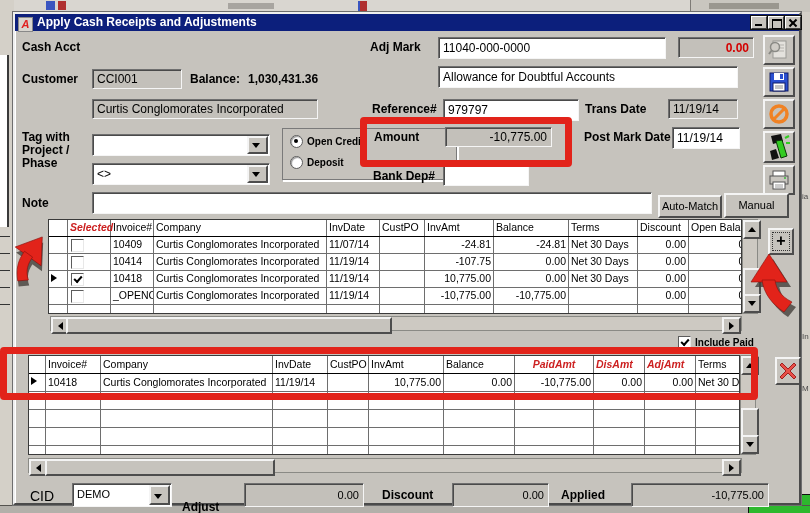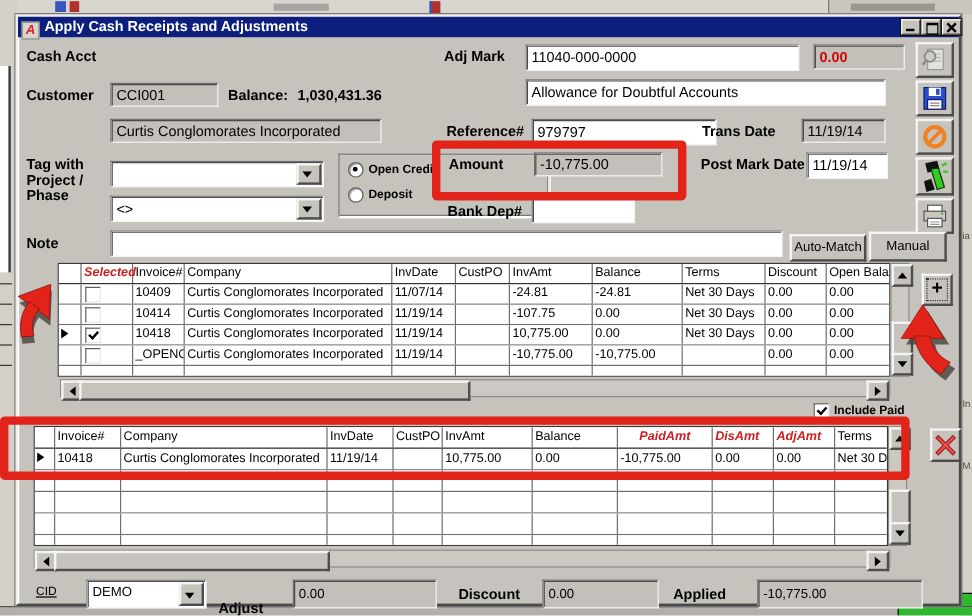--- a/index.html
+++ b/index.html
@@ -14,21 +14,21 @@
   .minbar{position:absolute;left:3px;bottom:2px;width:7px;height:2px;background:#000;}
   .maxbox{position:absolute;left:3px;top:2px;width:8px;height:7px;border:1px solid #000;border-top-width:2px;}
   .xbar{position:absolute;left:7px;top:1px;width:2px;height:10px;background:#000;}
   .xbar.a{transform:rotate(45deg);} .xbar.b{transform:rotate(-45deg);}
   
   .lbl{font-size:12px;font-weight:bold;color:#000;white-space:nowrap;}
   .lbl11{font-size:10px;font-weight:bold;color:#000;white-space:nowrap;}
   .inset{border:1px solid;border-color:#6f6f6f #f5f5f5 #f5f5f5 #6f6f6f;box-shadow:inset 1px 1px 0 #4a4a4a;}
   .gray{background:#c3c0ba;} .white{background:#fff;}
   .fieldtxt{font-size:12px;color:#000;padding:3px 4px 0 4px;white-space:nowrap;overflow:hidden;}
-  .num{text-align:left;}
+  .num{text-align:right;}
   .btn{background:#c6c3bd;border:2px solid;border-color:#f4f4f4 #4d4d4d #4d4d4d #f4f4f4;font-size:11px;text-align:center;color:#000;}
   .btn.disabled{color:#8b8b86;text-shadow:1px 1px 0 #f2f2ef;}
   .ddbtn{position:absolute;right:1px;top:1px;bottom:1px;width:17px;background:#c6c3bd;border:2px solid;border-color:#f4f4f4 #4d4d4d #4d4d4d #f4f4f4;}
   .tri-dn{position:absolute;left:3px;top:5px;width:0;height:0;border-left:4px solid transparent;border-right:4px solid transparent;border-top:5px solid #000;}
   .tri-dn.dim{border-top-color:#87857f;}
   .tri-up-s{width:0;height:0;border-left:4px solid transparent;border-right:4px solid transparent;border-bottom:5px solid #000;}
   .tri-l-s{width:0;height:0;border-top:4px solid transparent;border-bottom:4px solid transparent;border-right:5px solid #000;}
   .tri-r-s{width:0;height:0;border-top:4px solid transparent;border-bottom:4px solid transparent;border-left:5px solid #000;}
   .groupbox{border:1px solid;border-color:#7a7a7a #fff #fff #7a7a7a;box-shadow:inset -1px -1px 0 #7a7a7a, 1px 1px 0 #fff;}
   .radio{width:11px;height:11px;border-radius:50%;background:#fff;border:1px solid #5c5c5c;box-shadow:inset 1px 1px 1px #9a9a9a;position:relative;}
@@ -117,21 +117,21 @@
   <div class="abs lbl" style="left:190px;top:72px;">Balance:</div>
   <div class="abs lbl" style="left:248px;top:72px;">1,030,431.36</div>
   <div class="abs inset white" style="left:438px;top:66px;width:300px;height:22px;">
     <div class="fieldtxt">Allowance for Doubtful Accounts</div>
   </div>
 
   <div class="abs inset gray" style="left:92px;top:99px;width:226px;height:20px;">
     <div class="fieldtxt" style="padding-top:2px;">Curtis Conglomorates Incorporated</div>
   </div>
   <div class="abs lbl" style="left:372px;top:102px;">Reference#</div>
-  <div class="abs inset white" style="left:443px;top:99px;width:154px;height:22px;">
+  <div class="abs inset white" style="left:443px;top:99px;width:136px;height:22px;">
     <div class="fieldtxt">979797</div>
   </div>
   <div class="abs lbl" style="left:585px;top:102px;">Trans Date</div>
   <div class="abs inset gray" style="left:668px;top:99px;width:70px;height:20px;">
     <div class="fieldtxt" style="padding-top:2px;">11/19/14</div>
   </div>
 
   <div class="abs iconbtn" style="left:763px;top:35px;width:32px;height:30px;">
     <svg width="22" height="22" viewBox="0 0 22 22">
       <rect x="5" y="2" width="13" height="17" fill="#e4e2dd" stroke="#9a9a95"></rect>
@@ -452,21 +452,21 @@
       </div>
   </div>
   <div class="abs iconbtn" style="left:775px;top:357px;width:26px;height:28px;">
     <svg width="18" height="18" viewBox="0 0 18 18">
       <g stroke="#a02020" stroke-width="1" fill="#e85048">
         <polygon points="3,1 9,7 15,1 17,3 11,9 17,15 15,17 9,11 3,17 1,15 7,9 1,3"></polygon>
       </g>
     </svg>
   </div>
 
-  <div class="abs" style="left:30px;top:488px;font-size:10px;text-decoration:underline;">CID</div>
+  <div class="abs" style="left:30px;top:488px;font-size:14px;">CID</div>
   <div class="abs inset white" style="left:72px;top:483px;width:100px;height:24px;">
     <div class="fieldtxt" style="font-size:11px;padding-top:4px;">DEMO</div>
     <div class="ddbtn">
         <div class="tri-dn" style="top:7px;"></div>
       </div>
   </div>
   <div class="abs lbl11" style="left:182px;top:500px;font-size:12px;">Adjust</div>
   <div class="abs inset gray" style="left:244px;top:483px;width:120px;height:24px;">
     <div class="fieldtxt num" style="padding-top:5px;font-size:11px;">0.00</div>
   </div>

